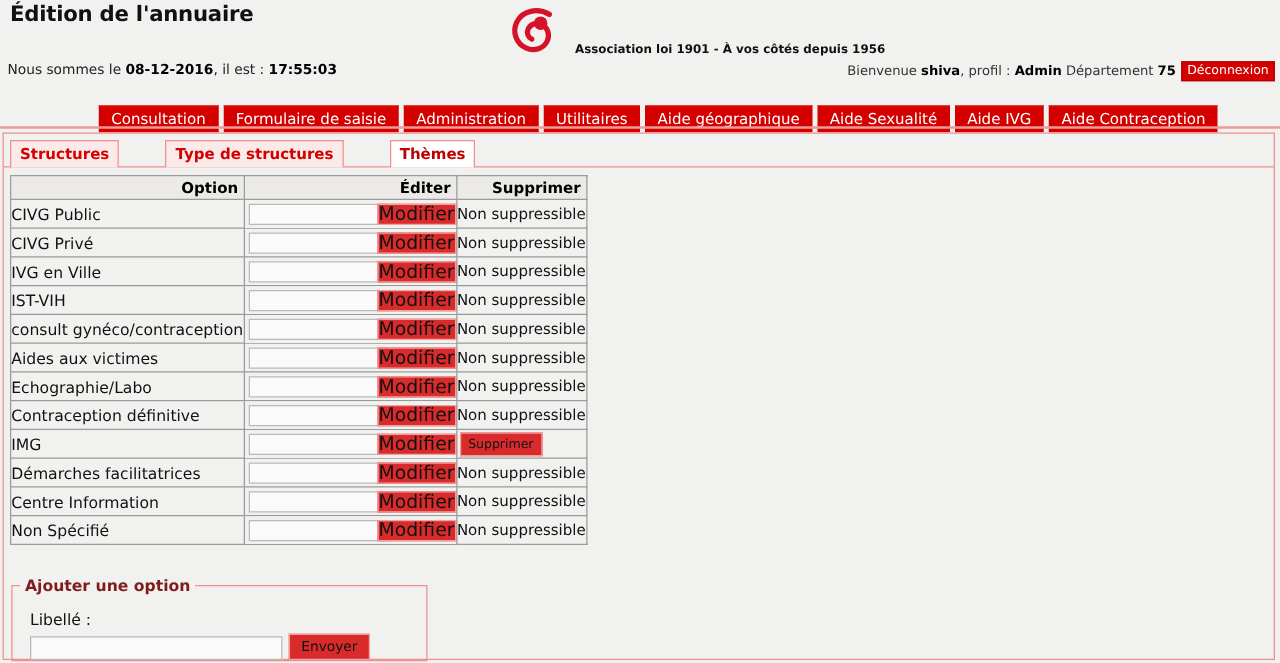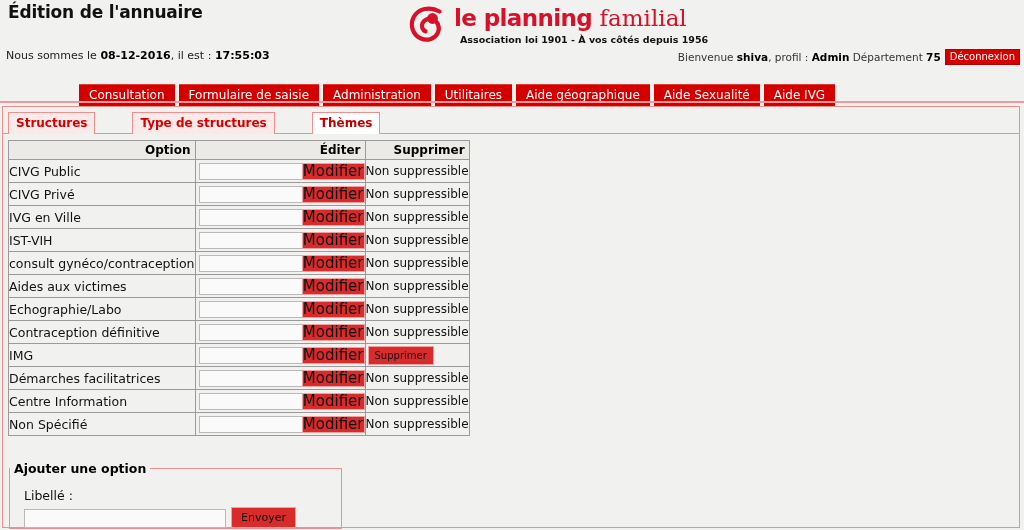--- a/index.html
+++ b/index.html
@@ -142,22 +142,22 @@
   .btn-supprimer { margin: 0 0 0 2px; font-size: 10px; padding: 2px 6px; }
 
   
   .add-fieldset {
     position: absolute; left: 9px; top: 461px;
     width: 333px; height: 68px;
     border: 1px solid #ef8f8f;
     padding: 0; margin: 0;
   }
   .add-legend {
-    font-size: 12.5px; font-weight: bold; color: #000000;
-    padding: 0 4px; 
+    font-size: 12.5px; font-weight: bold; color: #7f1d1d;
+    padding: 0 4px; margin-left: 6px;
   }
   .field-label {
     position: absolute; left: 14px; top: 12px;
     font-size: 12.5px; color: #111;
   }
   .libelle-input {
     position: absolute; left: 14px; top: 33px;
     width: 202px; height: 19px;
     border: 1px solid #b9b9b9; background: #fafafa;
     font-family: "DejaVu Sans","Liberation Sans",sans-serif;
@@ -177,23 +177,20 @@
 <div id="page">
 
   <div class="page-title">Édition de l'annuaire</div>
 
   <div class="logo-wrap">
     <div class="logo-mark">
       <svg width="40" height="40" viewBox="0 0 40 40">
         <path d="M31.5 6.5 C22 1 10 3.5 5.5 12.5 C1.5 20.5 5 30 13 33.5 C19.5 36.3 27 33.8 29.8 27.8 C32.2 22.6 30 16.6 25 14.4 C21 12.6 16.3 14.3 14.5 18.2 C13.1 21.3 14.4 25 17.4 26.3" fill="none" stroke="#d6112a" stroke-width="4.2" stroke-linecap="round"></path>
         <circle cx="24.5" cy="13.5" r="5.4" fill="#d6112a"></circle>
       </svg>
-    </div>
-    <div class="logo-text">
-      <span class="lp">le planning</span><span class="fam"> familial</span>
     </div>
     <div class="logo-sub">Association loi 1901 - À vos côtés depuis 1956</div>
   </div>
 
   <div class="datetime">
     <span>Nous sommes le </span><b>08-12-2016</b><span>, il est : </span><b>17:55:03</b>
   </div>
 
   <div class="welcome">
     <span>Bienvenue </span><b>shiva</b><span>, profil : </span><b>Admin</b><span> Département </span><b>75</b><span class="logout-btn">Déconnexion</span>
@@ -201,20 +198,21 @@
 
   <div class="mainnav">
     <ul>
       <li>Consultation</li>
       <li>Formulaire de saisie</li>
       <li>Administration</li>
       <li>Utilitaires</li>
       <li>Aide géographique</li>
       <li>Aide Sexualité</li>
       <li>Aide IVG</li>
+      <li>Aide Contraception</li>
     </ul>
   </div>
   <div class="nav-underline"></div>
 
   <div class="content-box"></div>
 
   <div class="subtabs">
     <div class="subtab">Structures</div>
     <div class="subtab">Type de structures</div>
     <div class="subtab active">Thèmes</div>

